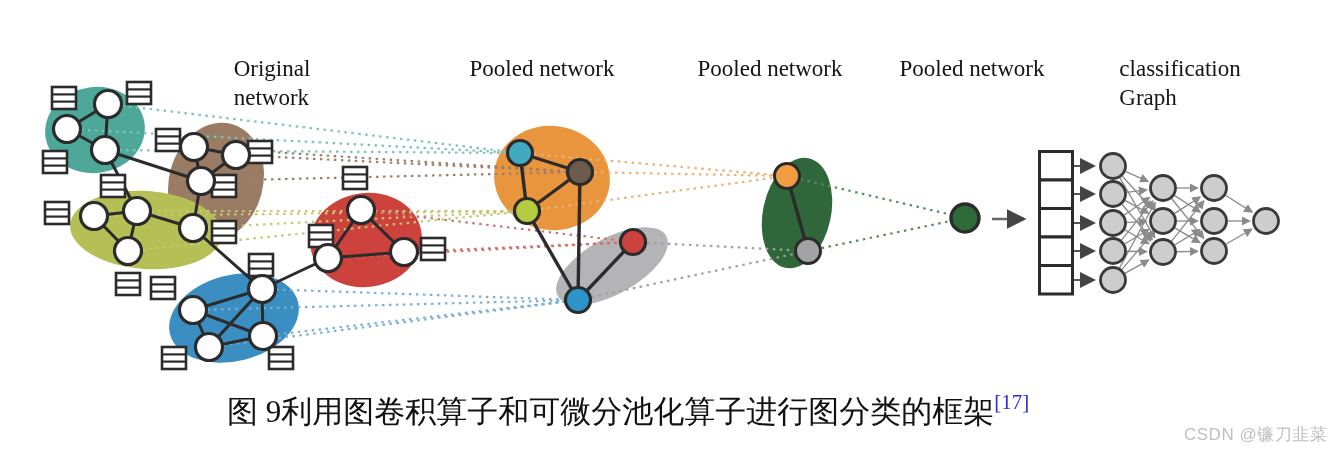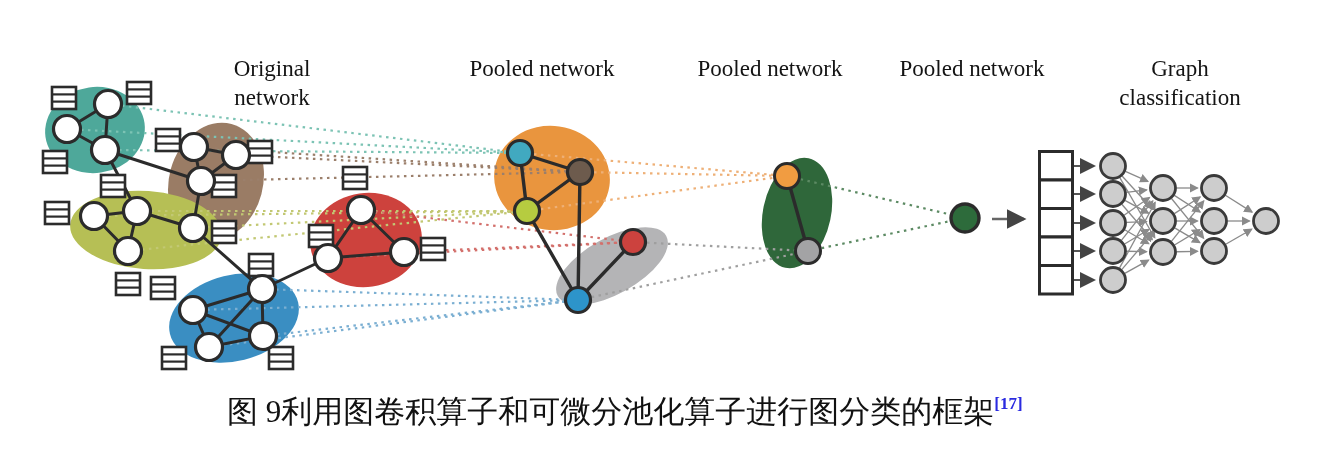--- a/index.html
+++ b/index.html
@@ -1,23 +1,23 @@
 <!DOCTYPE html>
 <html><head>
 <meta charset="utf-8">
 <style>
   html,body{margin:0;padding:0;background:#fff;}
   .figure{position:relative;width:1338px;height:455px;background:#ffffff;overflow:hidden;
           font-family:"Liberation Serif", serif;}
   .figure svg{position:absolute;left:0;top:0;}
-  .hdr{position:absolute;transform:translateX(-50%);text-align:center;
+  .hdr{position:absolute;transform:translateX(-50%);
        font-size:23px;line-height:29px;color:#141414;white-space:nowrap;}
   .caption{position:absolute;left:227px;top:391px;font-size:31px;color:#111;white-space:nowrap;}
   .caption .cap-label{}
-  .caption sup{font-size:17px;position:relative;top:-2px;font-weight:bold;}
+  .caption sup{font-size:21px;position:relative;top:-2px;}
   .watermark{position:absolute;left:1184px;top:423px;font-family:"Liberation Sans",sans-serif;
              font-size:17px;letter-spacing:.5px;}
 </style>
 </head>
 <body>
 
 <div class="figure">
 
 <svg width="1338" height="455" viewBox="0 0 1338 455">
   <defs>
@@ -250,22 +250,23 @@
   <div class="hdr" style="left:542px;top:54px">
     <div>Pooled network</div>
   </div>
   <div class="hdr" style="left:770px;top:54px">
     <div>Pooled network</div>
   </div>
   <div class="hdr" style="left:972px;top:54px">
     <div>Pooled network</div>
   </div>
   <div class="hdr" style="left:1180px;top:54px">
+    <div>classification</div>
     <div>Graph</div>
-    <div>classification</div>
   </div>
 
   <div class="caption">
     <span class="cap-label">图 9</span><span>利用图卷积算子和可微分池化算子进行图分类的框架</span><sup id="cap-ref" style="color: rgb(43, 43, 224);">[17]</sup>
   </div>
 
+  <div class="watermark" id="wm" style="color: rgb(191, 191, 191);">CSDN @镰刀韭菜</div>
 
 </div>
 
 </body></html>

